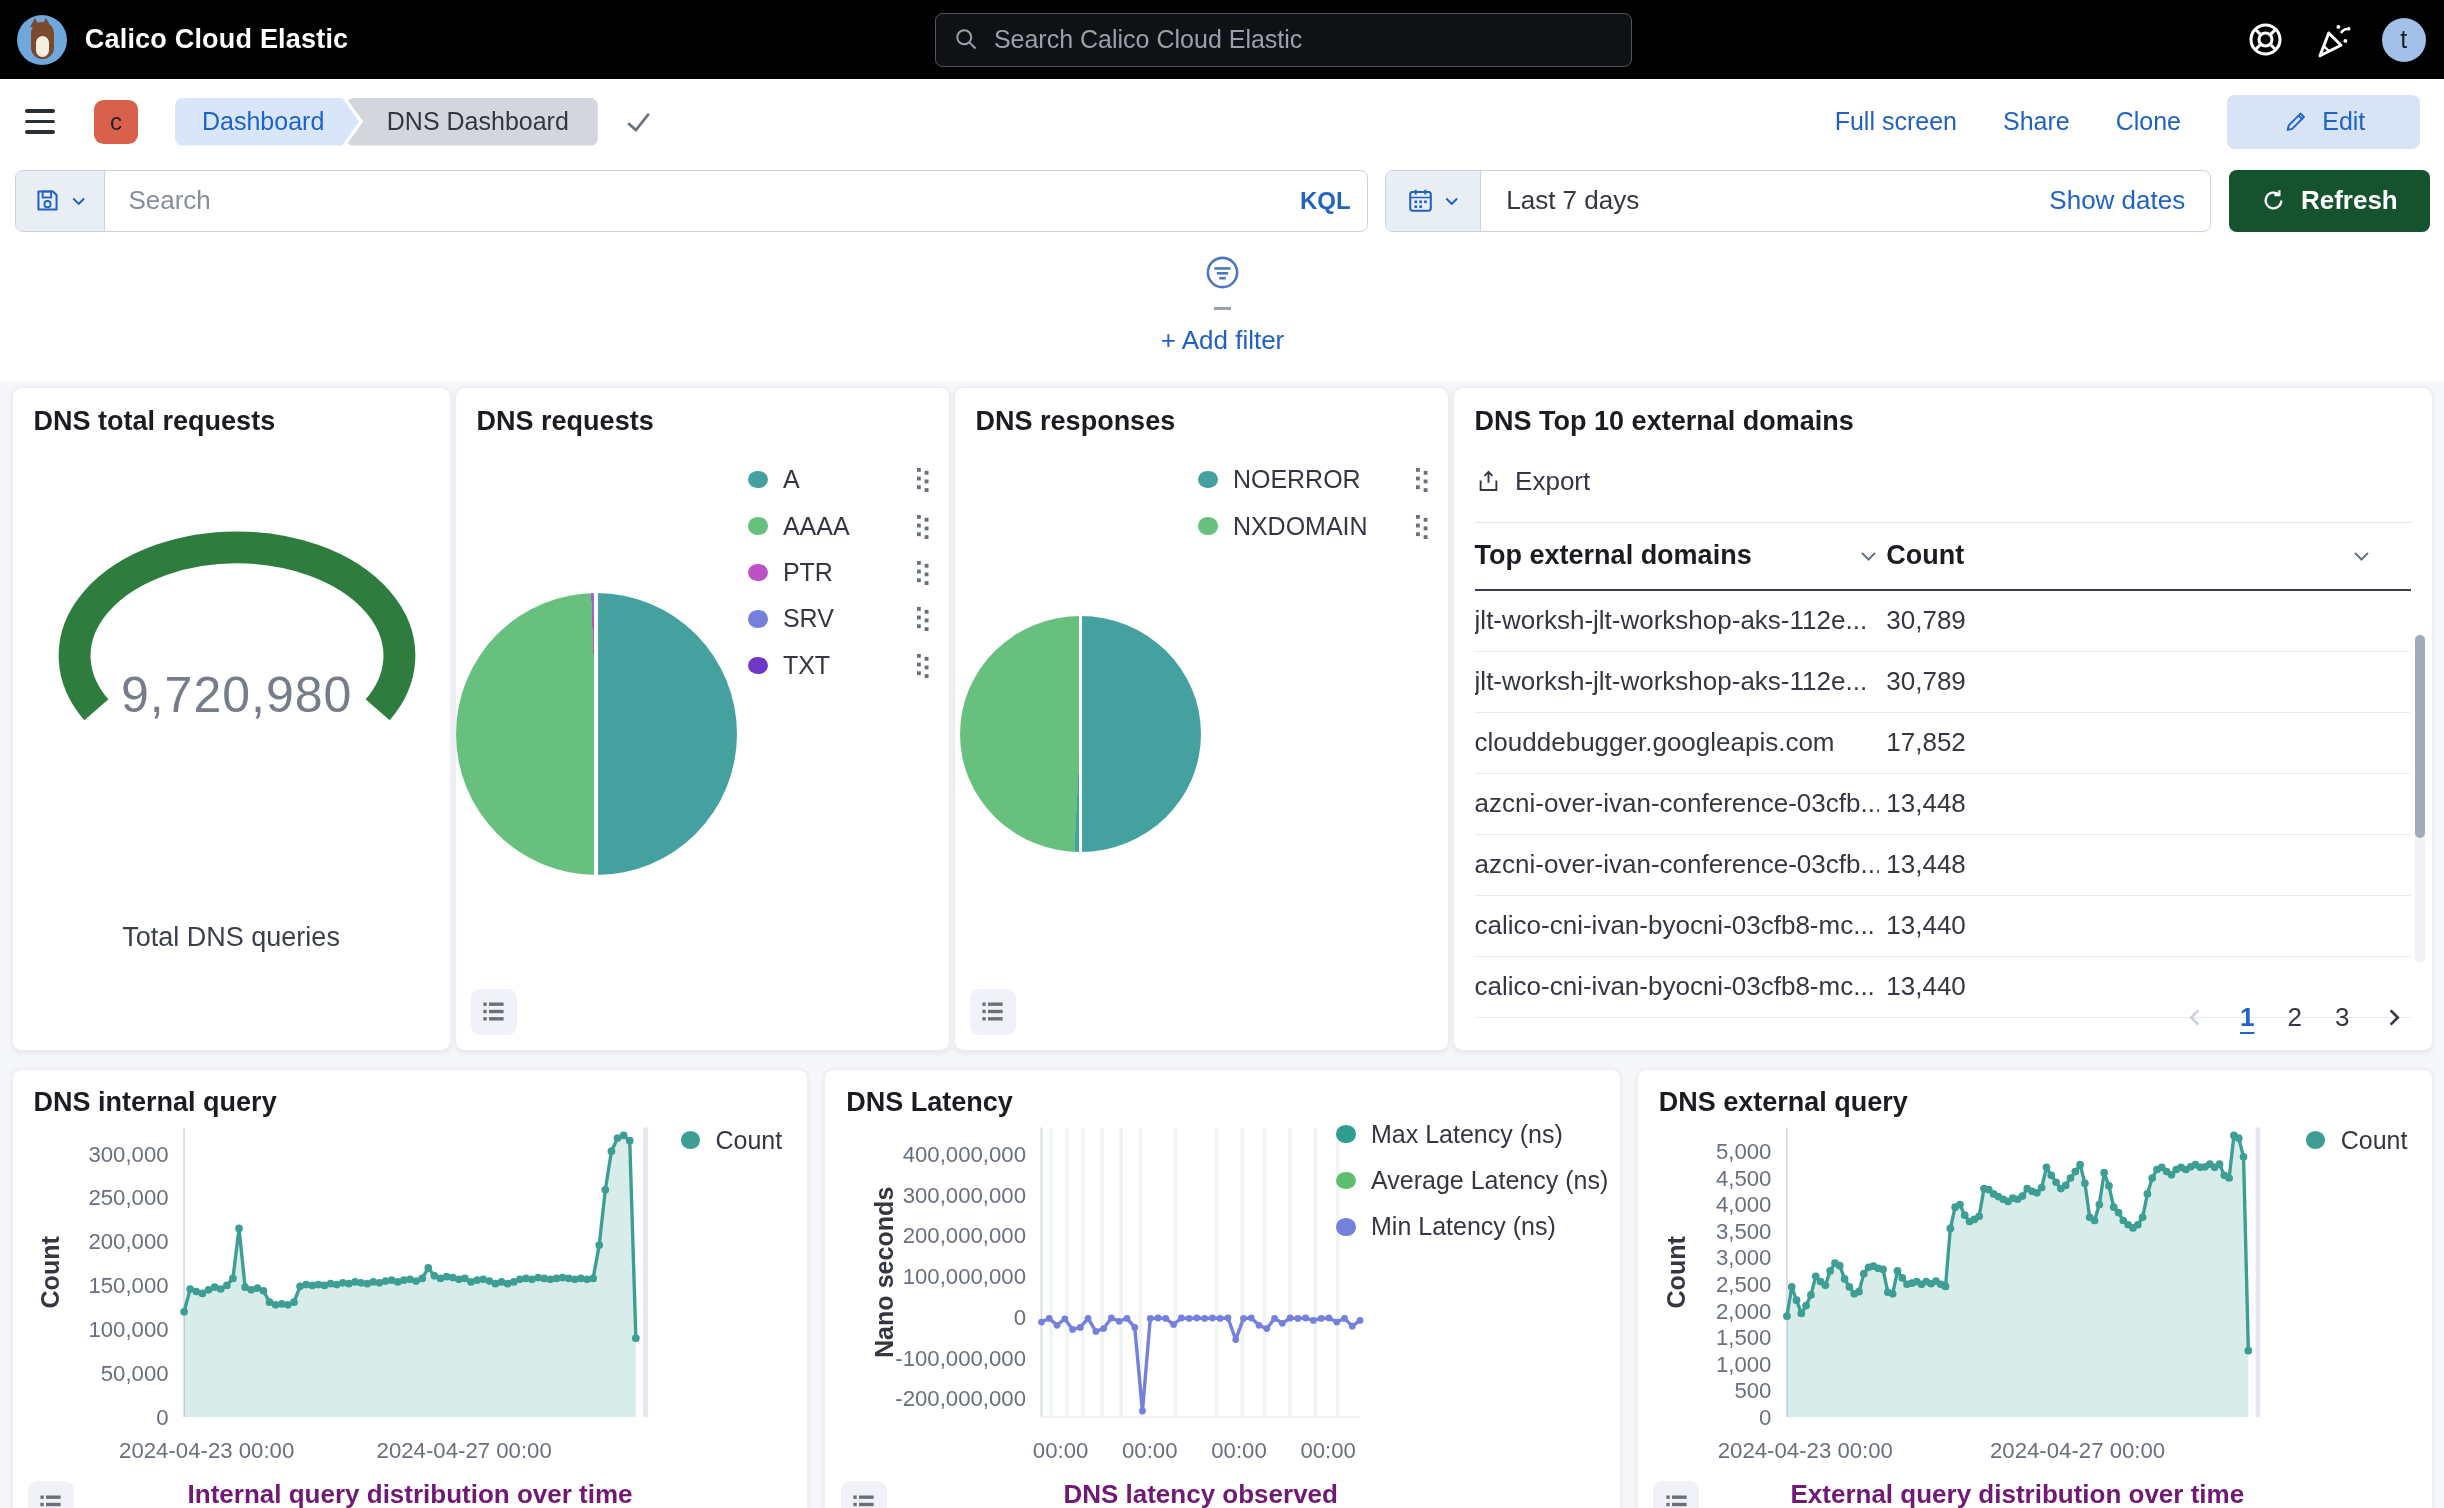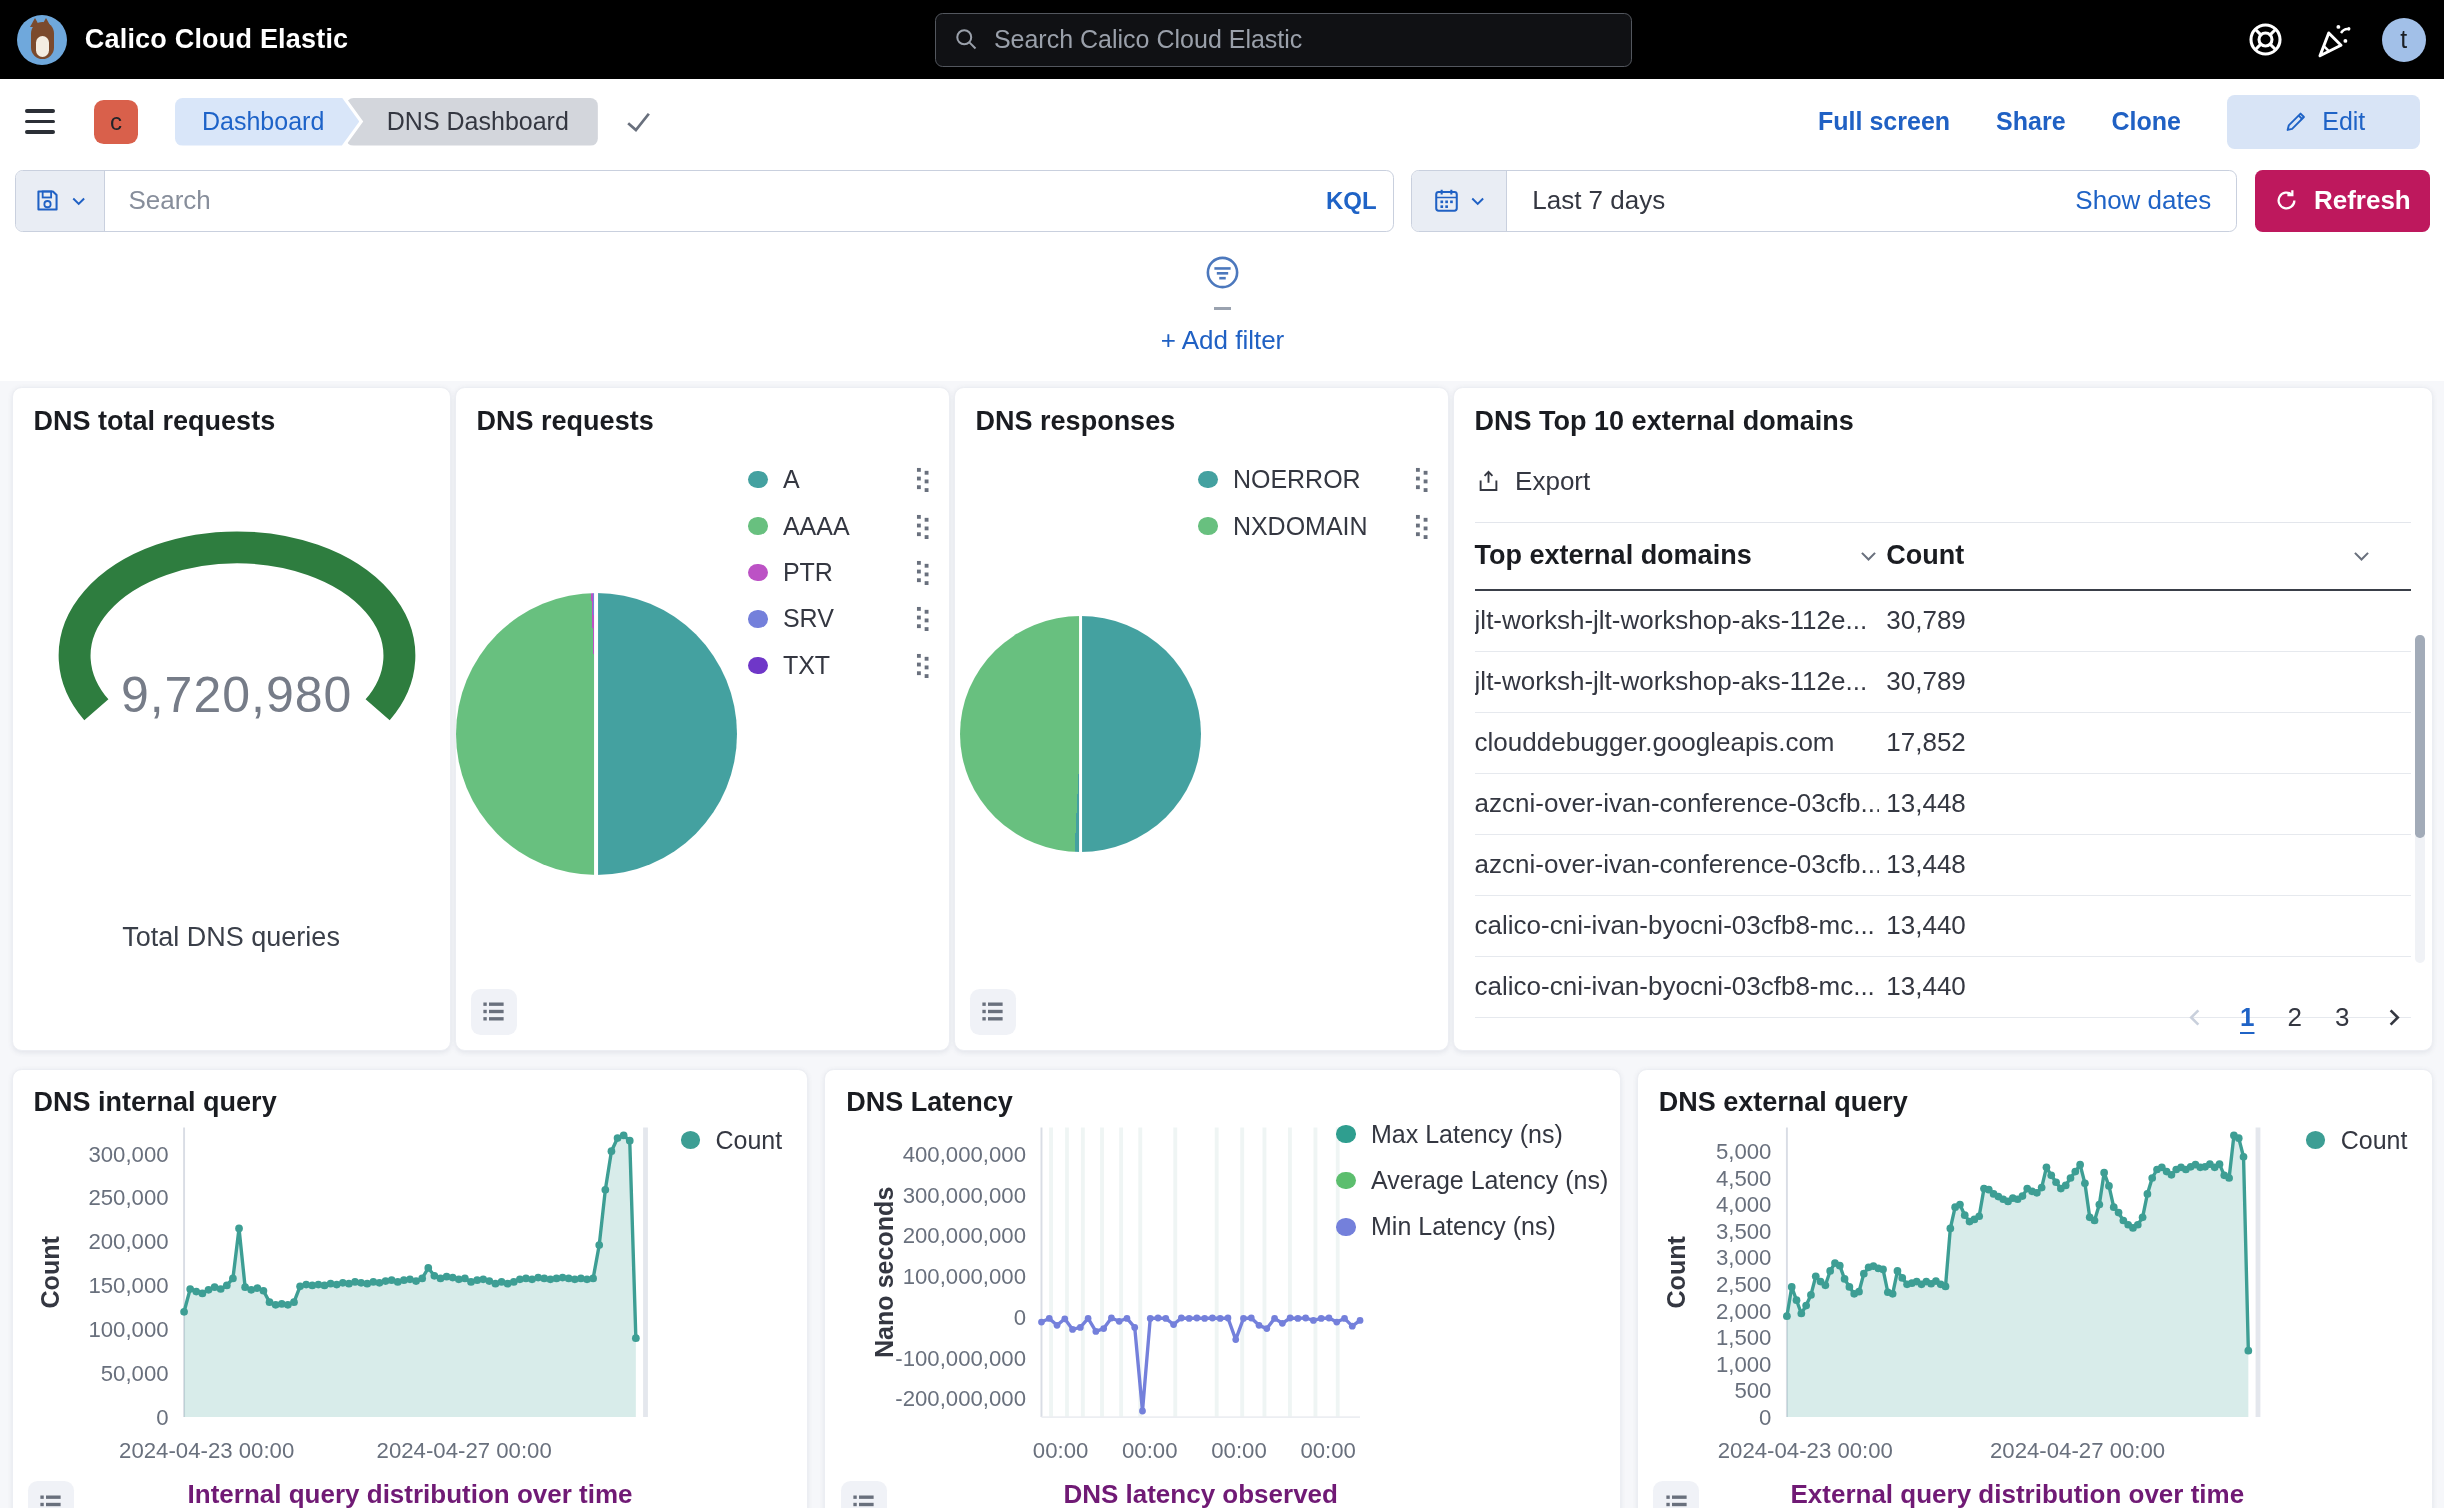--- a/index.html
+++ b/index.html
@@ -31,37 +31,37 @@
   .space-tile { width:44px; height:44px; border-radius:9.7px; background:#D9604B; color:#20242A; font-size:24px;
     display:flex; align-items:center; justify-content:center; margin-left:39px; }
   .crumbs { display:flex; align-items:center; margin-left:37px; }
   .crumb { height:48px; display:flex; align-items:center; font-size:25px; font-weight:500; }
   .crumb.first { background:#D9E6F9; color:#1E63C8; border-radius:7.7px; padding:0 35px 0 27px;
     clip-path: polygon(0 0, calc(100% - 17.4px) 0, 100% 50%, calc(100% - 17.4px) 100%, 0 100%); }
   .crumb.last { background:#D3D6DC; color:#343741; border-radius:7.7px; padding:0 29px 0 41px; margin-left:-13.5px;
     clip-path: polygon(0 0, 100% 0, 100% 100%, 0 100%, 17.4px 50%); }
   .crumb-check { margin-left:25px; }
   .nav-right { margin-left:auto; display:flex; align-items:center; gap:46px; }
-  .nav-link { color:#2061C4; font-size:25px; font-weight:700; cursor:pointer; }
+  .nav-link { color:#2061C4; font-size:25px; font-weight:400; cursor:pointer; }
   .edit-btn { width:193px; height:54px; background:#D8E4F6; color:#1F63C6; border:none; border-radius:7.7px;
     font-size:25px; font-weight:500; font-family:inherit; display:flex; align-items:center; justify-content:center; gap:13.5px; cursor:pointer; }
 
   
   .querybar { display:flex; align-items:center; gap:17.4px; padding:5.8px 15.4px 0; }
   .search-control { flex:1; height:62px; border:1px solid #C9D0DE; border-radius:7.7px; background:#FFF;
     display:flex; align-items:stretch; overflow:hidden; }
   .save-seg { width:89px; background:#E9EDF4; border-right:1px solid #C9D0DE; display:flex; align-items:center; justify-content:center; gap:7.7px; color:#2061C4; cursor:pointer; }
   .search-control input { flex:1; border:none; outline:none; font-size:26px; padding:0 23px; font-family:inherit; color:#343741; }
   .search-control input::placeholder { color:#878E9B; }
   .kql { width:83px; display:flex; align-items:center; justify-content:center; color:#1F63C6; font-size:24px; font-weight:bold; cursor:pointer; }
   .date-control { width:826px; height:62px; border:1px solid #C9D0DE; border-radius:7.7px; background:#FFF; display:flex; align-items:stretch; overflow:hidden; }
   .cal-seg { width:95px; background:#E9EDF4; border-right:1px solid #C9D0DE; display:flex; align-items:center; justify-content:center; gap:7.7px; color:#2061C4; cursor:pointer; }
   .time-text { flex:1; display:flex; align-items:center; padding-left:25px; font-size:26px; color:#343741; }
   .show-dates { display:flex; align-items:center; padding-right:25px; font-size:26px; color:#1F63C6; font-weight:500; cursor:pointer; }
-  .refresh-btn { width:175px; height:62px; background:#be185d; border:none; border-radius:7.7px; color:#FFF;
+  .refresh-btn { width:201px; height:62px; background:#14532d; border:none; border-radius:7.7px; color:#FFF;
     font-size:26px; font-weight:bold; font-family:inherit; display:flex; align-items:center; justify-content:center; gap:13.5px; cursor:pointer; }
 
   
   .filterbar { display:flex; align-items:center; gap:15.4px; padding:21px 15.4px 25px;flex-direction:column; }
   .filter-dash { width:17.4px; height:2.9px; background:#9AA2AF; }
   .add-filter { color:#2061C4; font-size:26px; font-weight:500; cursor:pointer; }
 
   
   .main { padding:5.8px 11.6px 0; }
   .row1 { display:grid; grid-template-columns:439px 495px 495px 1fr; gap:4px; height:664px; margin-bottom:17.4px; }

